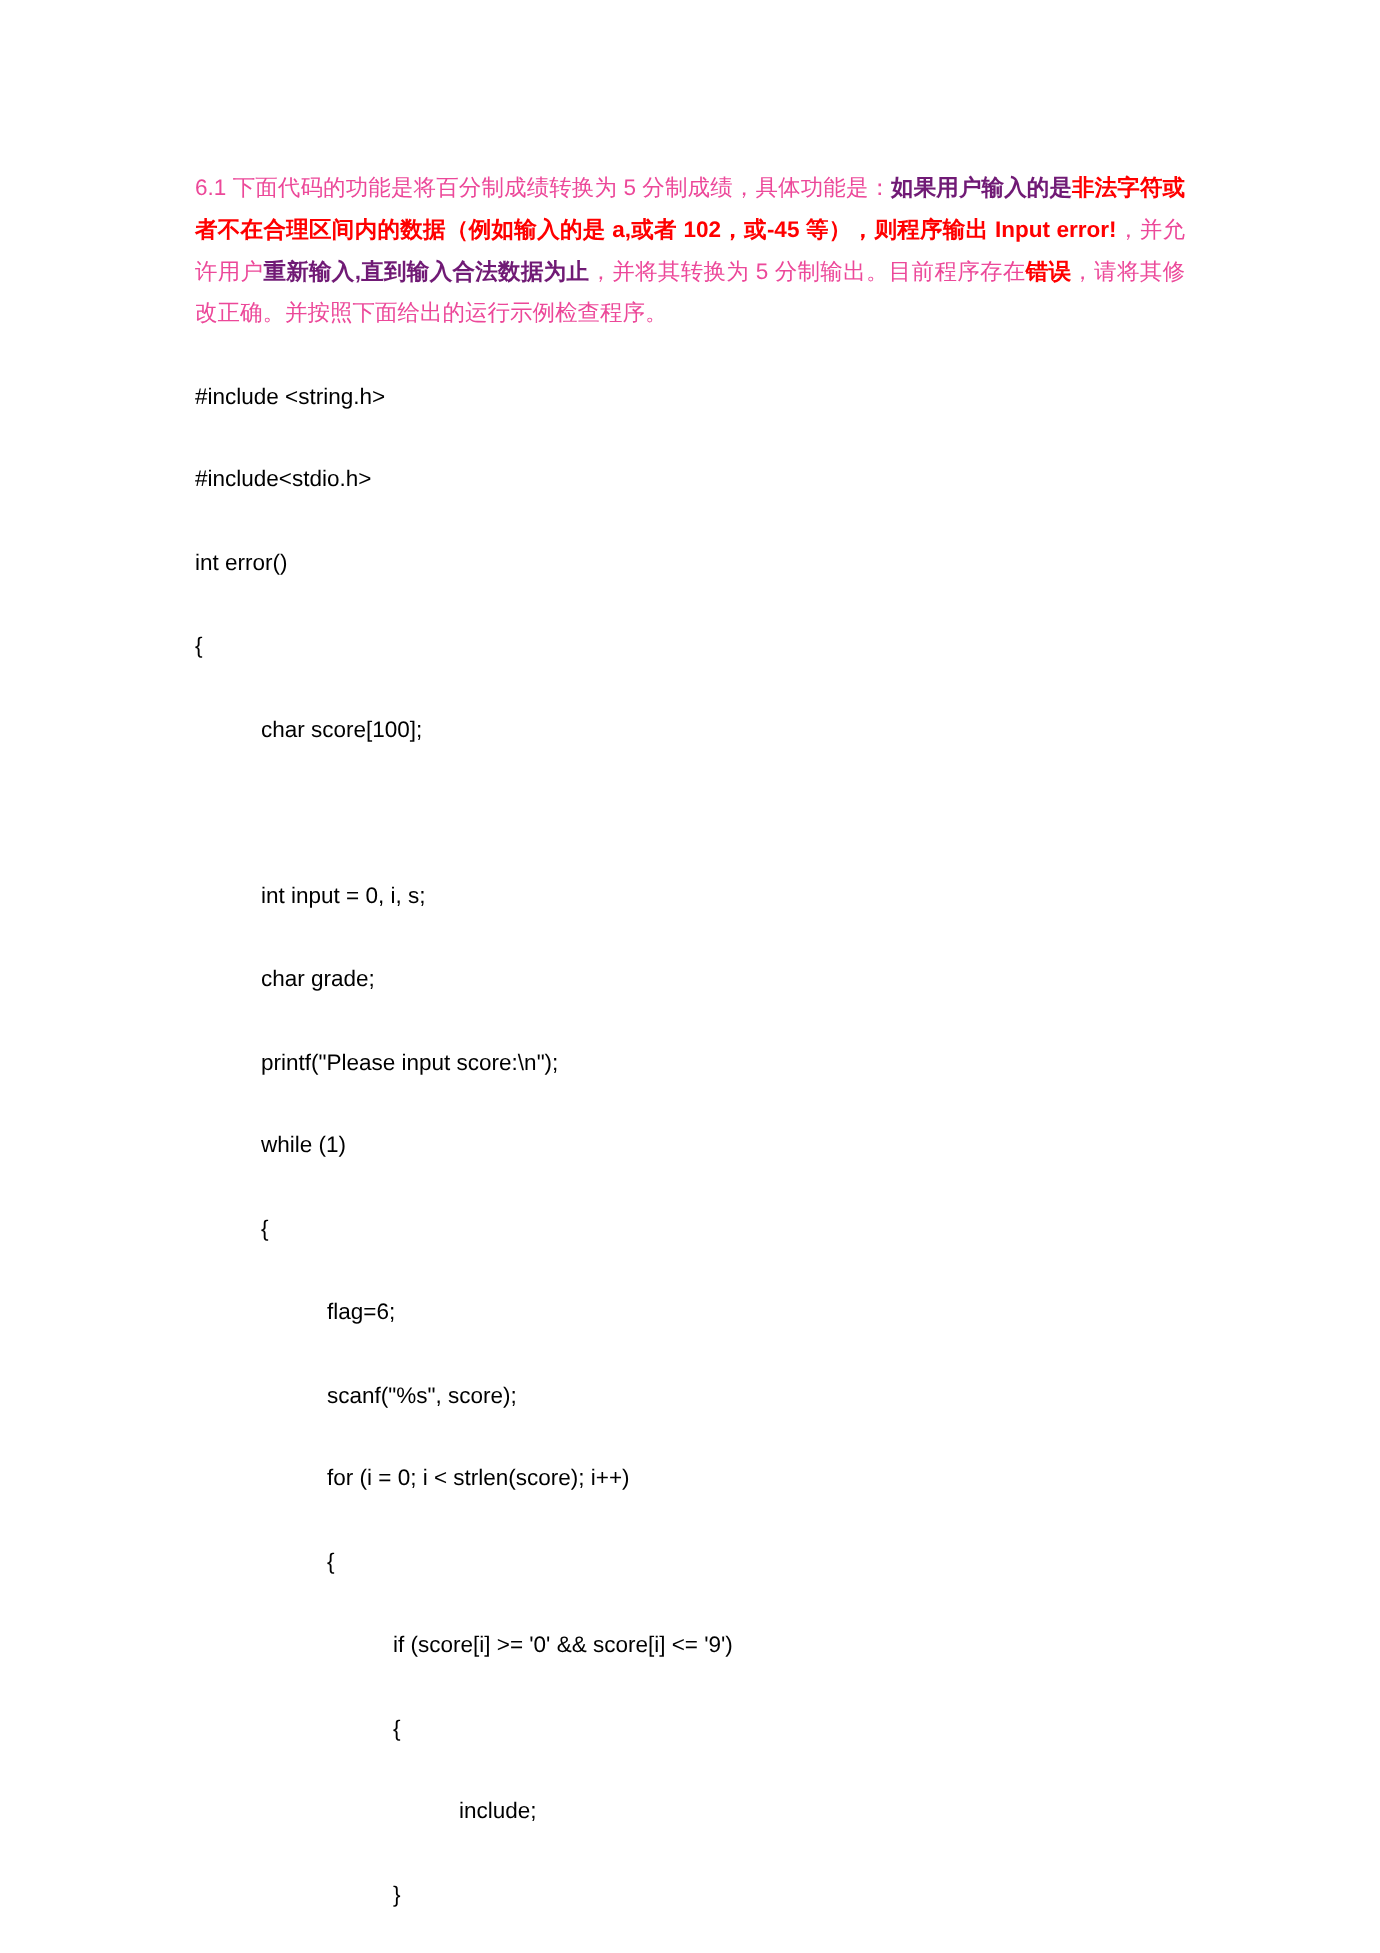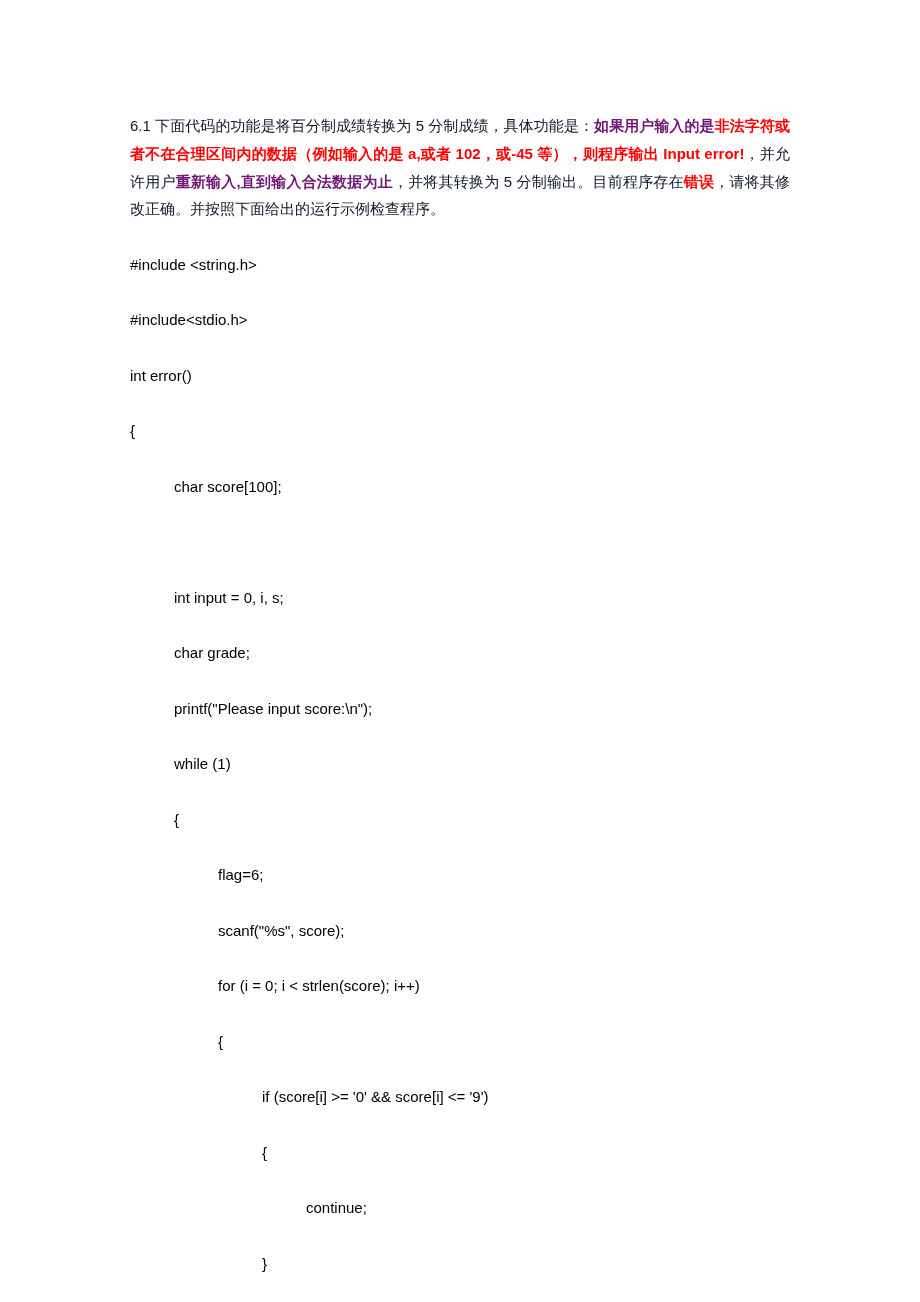--- a/index.html
+++ b/index.html
@@ -11,21 +11,21 @@
   }
   .page {
     padding: 112px 130px 80px 130px;
     font-size: 15px;
     line-height: 1.85;
     color: #000000;
   }
   .intro {
     text-align: justify;
   }
-  .black { color: #0f172a; }
+  .black { color: #ec4899; }
   .blue-bold { color: #701a75; font-weight: bold; }
   .red-bold { color: #ff0000; font-weight: bold; }
   .code {
     font-family: Arial, "Helvetica Neue", sans-serif;
     white-space: pre;
     color: #000000;
     line-height: 1.85;
   }
   .indent1 { padding-left: 44px; }
   .indent2 { padding-left: 88px; }
@@ -53,21 +53,21 @@
 <div class="indent1">char grade;</div>
 <div class="indent1">printf("Please input score:\n");</div>
 <div class="indent1">while (1)</div>
 <div class="indent1">{</div>
 <div class="indent2">flag=6;</div>
 <div class="indent2">scanf("%s", score);</div>
 <div class="indent2">for (i = 0; i &lt; strlen(score); i++)</div>
 <div class="indent2">{</div>
 <div class="indent3">if (score[i] &gt;= '0' &amp;&amp; score[i] &lt;= '9')</div>
 <div class="indent3">{</div>
-<div class="indent4">continue;</div>
+<div class="indent4">include;</div>
 <div class="indent3">}</div>
 
 
 
 
 
 
 
 
 

